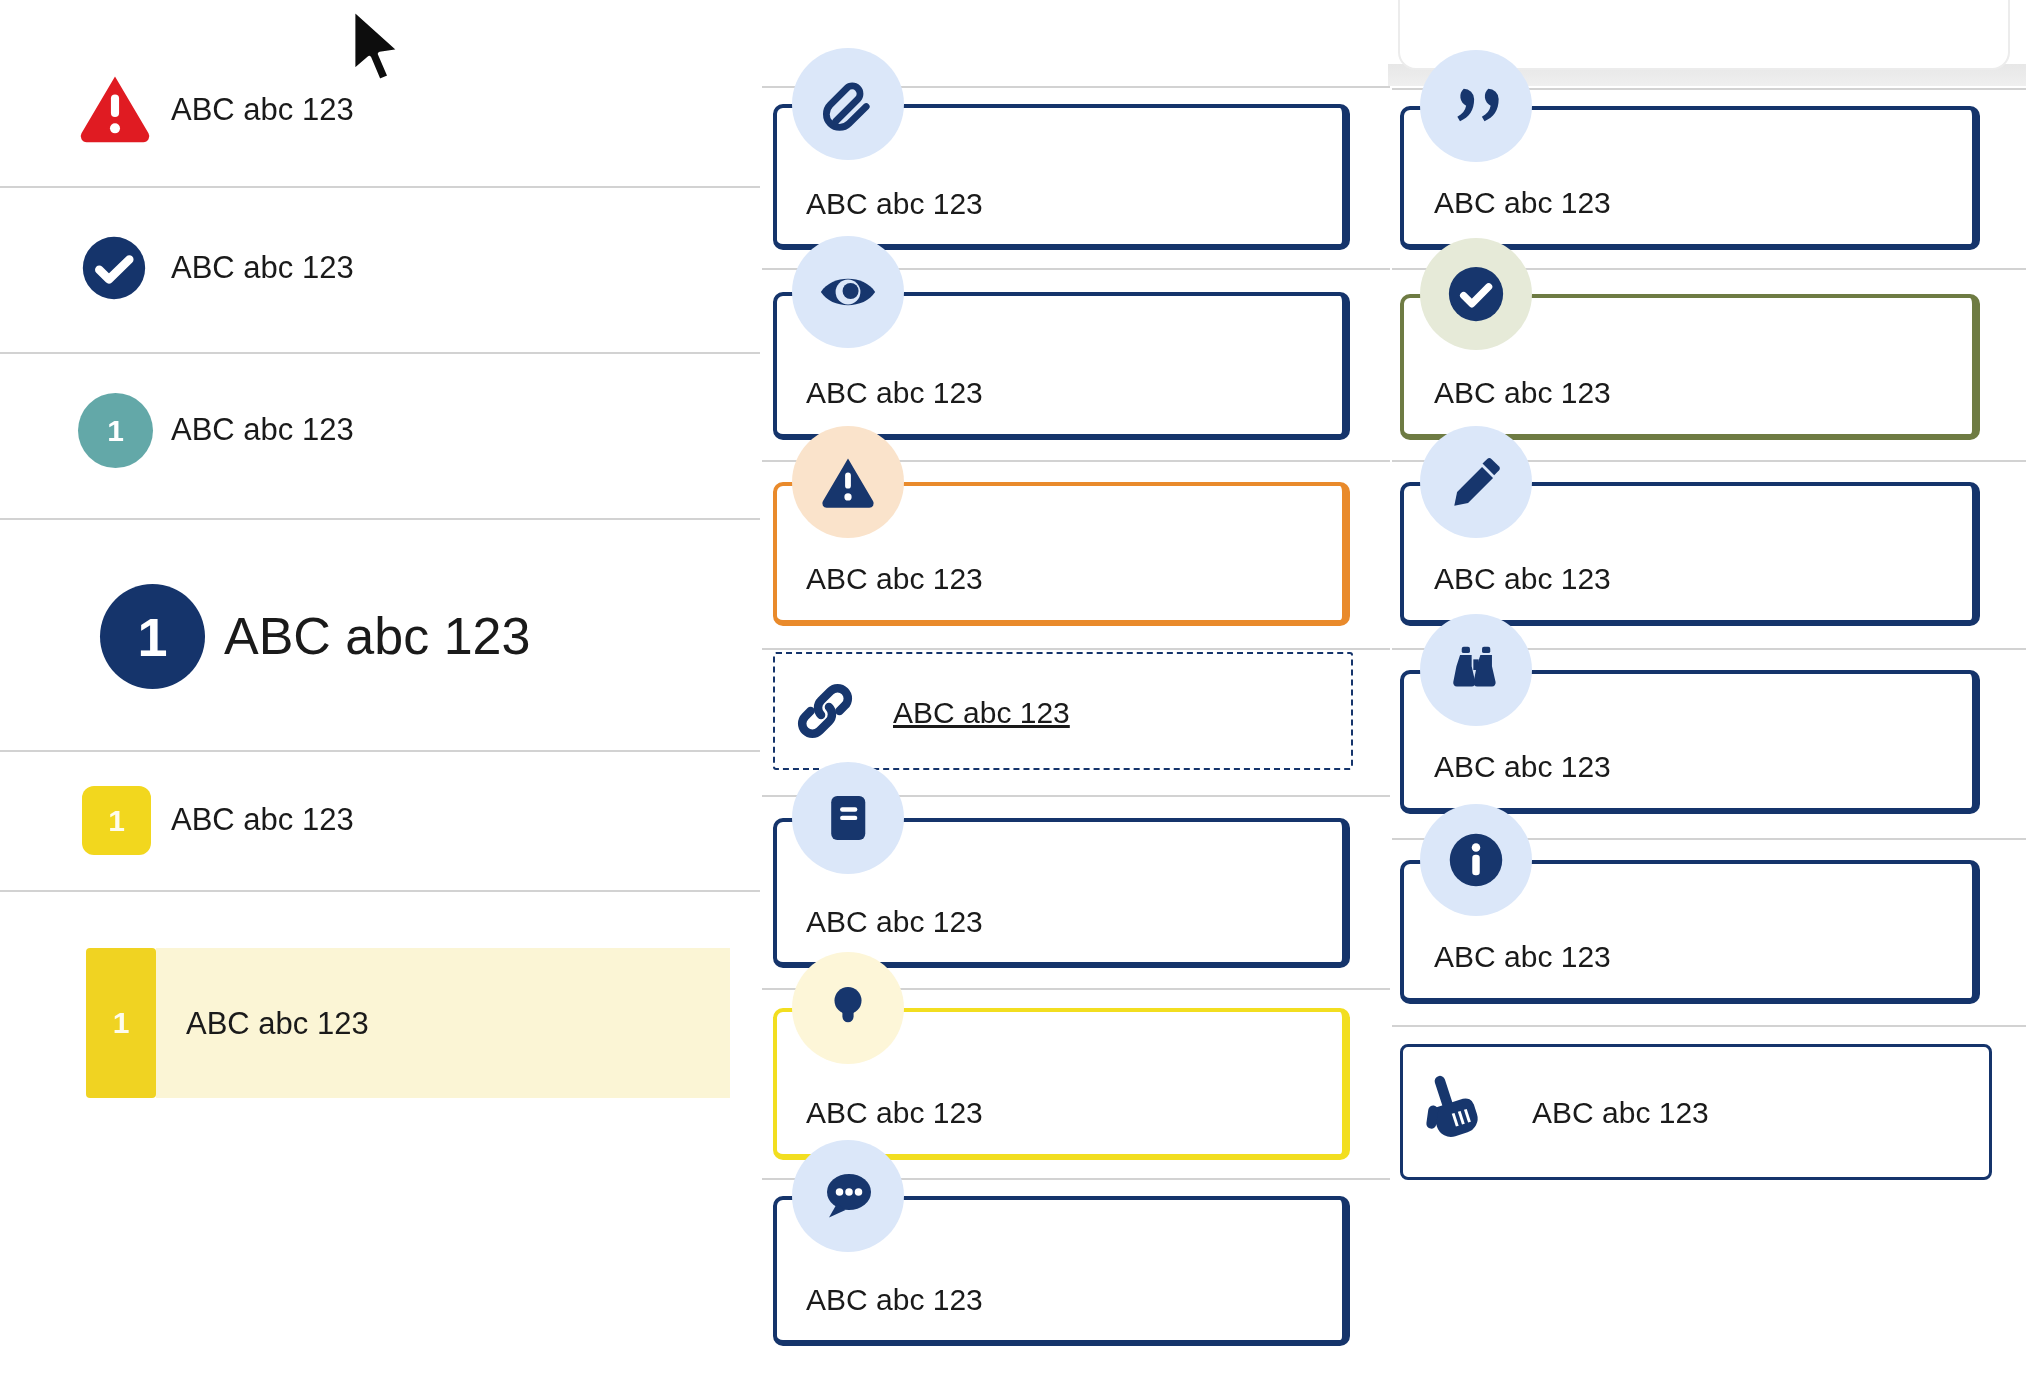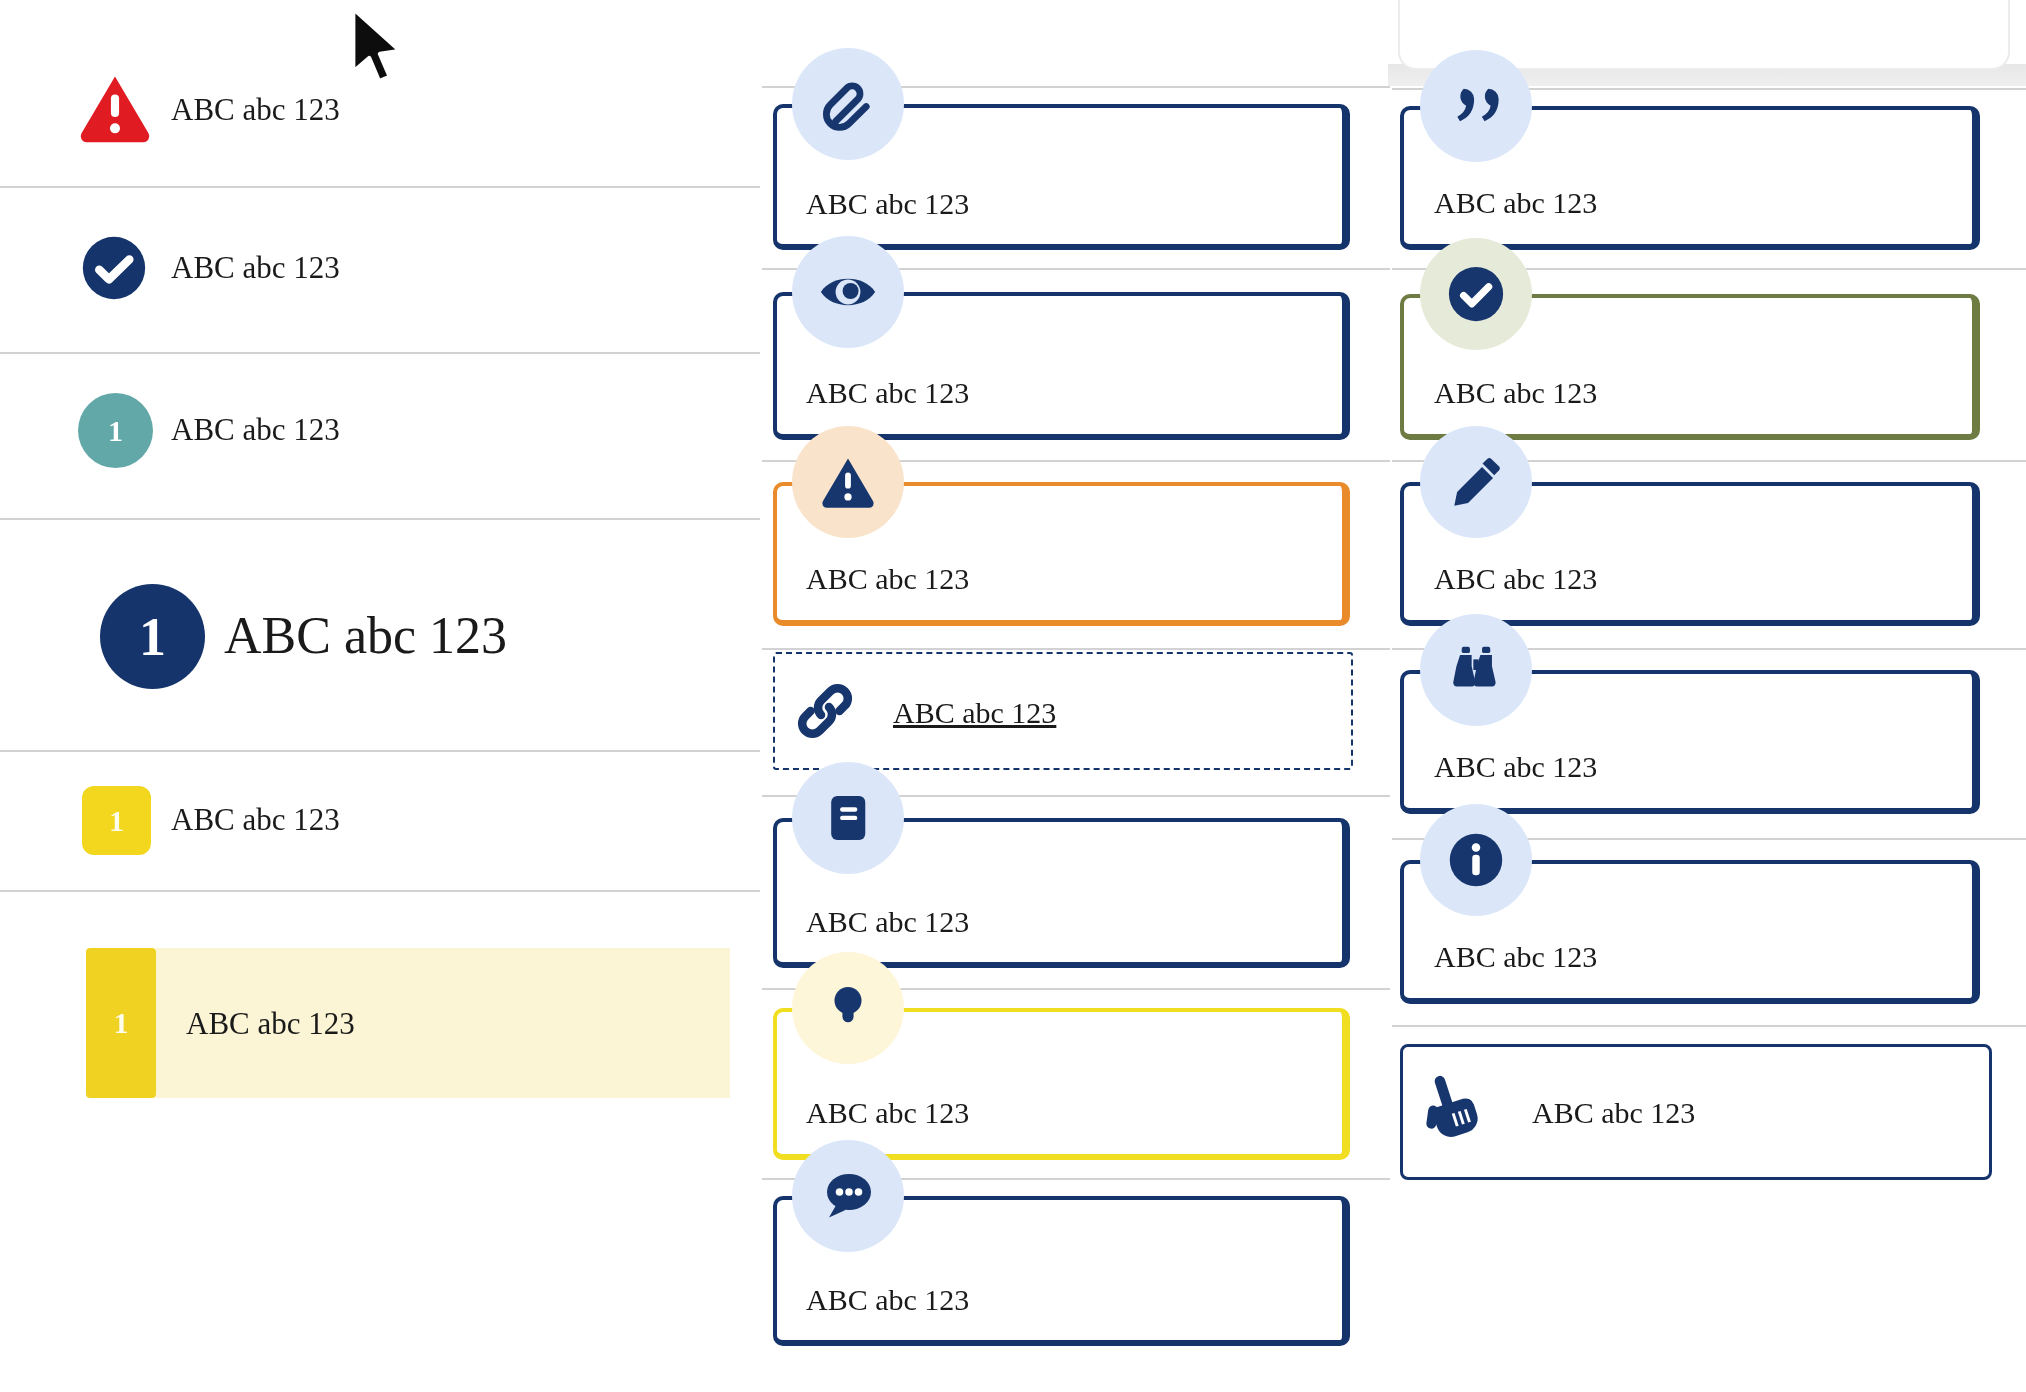--- a/index.html
+++ b/index.html
@@ -1,17 +1,17 @@
 <!DOCTYPE html>
 <html><head>
 <meta charset="utf-8">
 <style>
   html,body{margin:0;padding:0;background:#fff;}
   .stage{position:relative;width:2026px;height:1392px;background:#fff;overflow:hidden;
-         font-family:Liberation Serif, serif;color:#1a1a1a;}
+         font-family:Liberation Sans, sans-serif;color:#1a1a1a;}
   .divider{position:absolute;height:2px;background:#d2d2d2;}
   .row-label{position:absolute;font-size:31px;line-height:38px;color:#1a1a1a;white-space:nowrap;}
   .big-label{position:absolute;font-size:52px;line-height:62px;color:#1a1a1a;white-space:nowrap;}
   .box{position:absolute;background:#fff;border:4px solid #15346b;border-right-width:8px;
        border-bottom-width:6px;border-radius:10px;box-sizing:border-box;}
   .box.orange{border-color:#e98a2b;}
   .box.olive{border-color:#6e7b43;}
   .box.yellow{border-color:#f2de20;}
   .box.dashed{border:2px dashed #15346b;border-radius:3px;}
   .box.plain{border:3px solid #15346b;border-radius:8px;}

